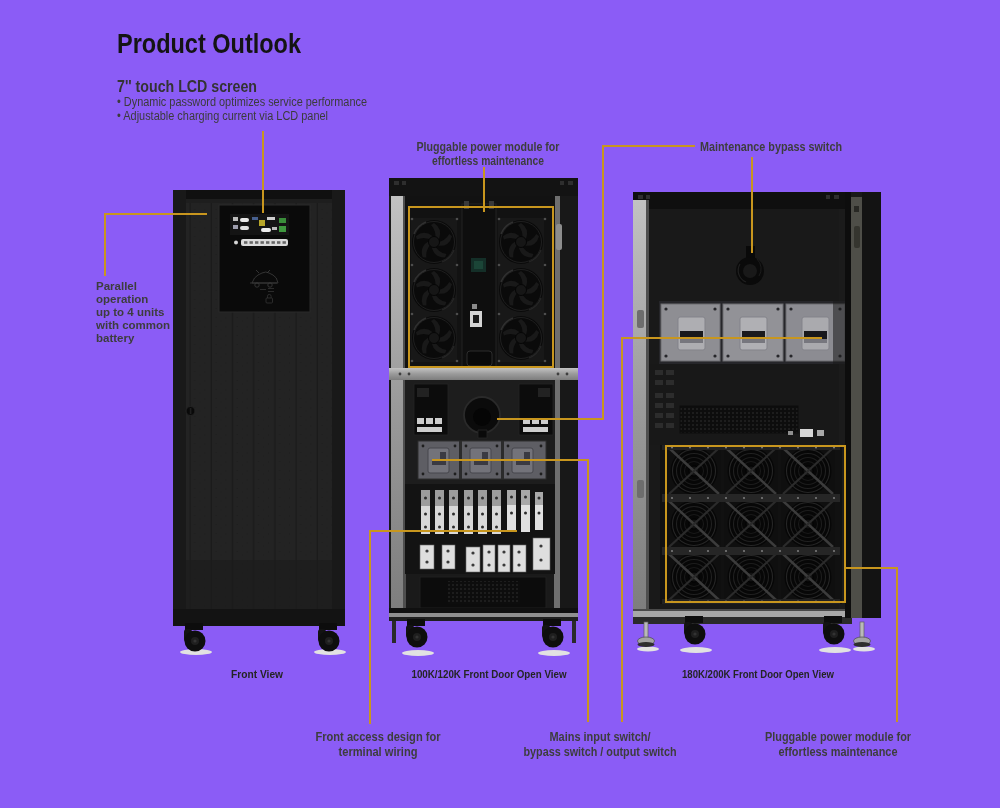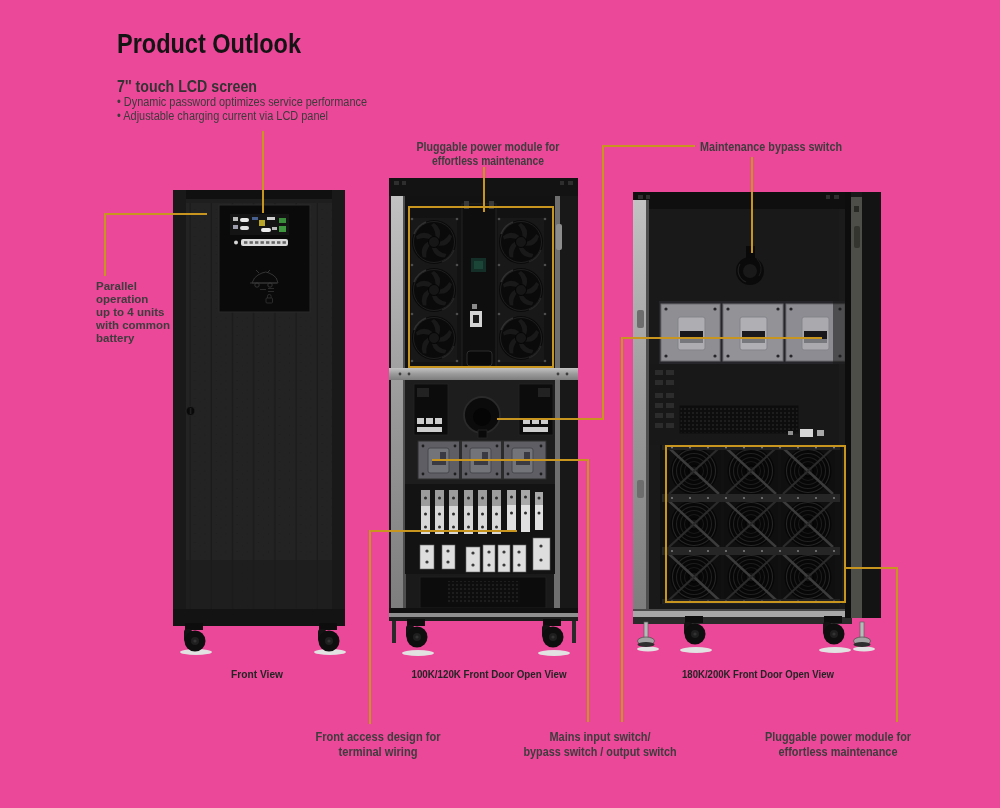--- a/index.html
+++ b/index.html
@@ -1,16 +1,16 @@
 <!DOCTYPE html>
 <html><head>
 <meta charset="utf-8">
 <style>
 html,body{margin:0;padding:0;background:#fff;}
-#page{position:relative;width:1000px;height:808px;background:#ec4899;overflow:hidden;
+#page{position:relative;width:1000px;height:808px;background:#8b5cf6;overflow:hidden;
 font-family:"Liberation Sans",sans-serif;}
 svg{position:absolute;left:0;top:0;}
 </style>
 </head>
 <body>
 <div id="page">
 <svg width="1000" height="808" viewBox="0 0 1000 808">
 <defs>
 <linearGradient id="frameV" x1="0" y1="0" x2="0" y2="1">
  <stop offset="0" stop-color="#c2c2c2"></stop>

